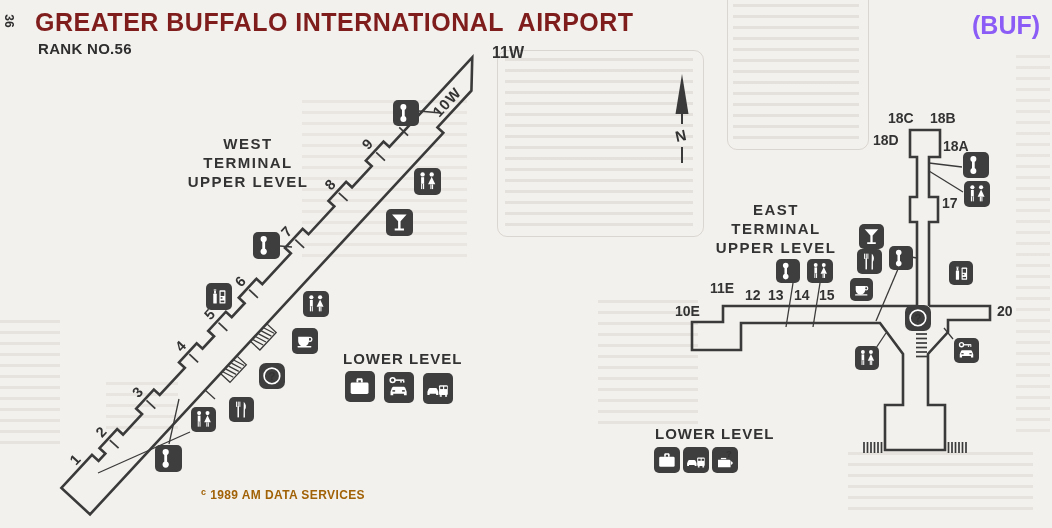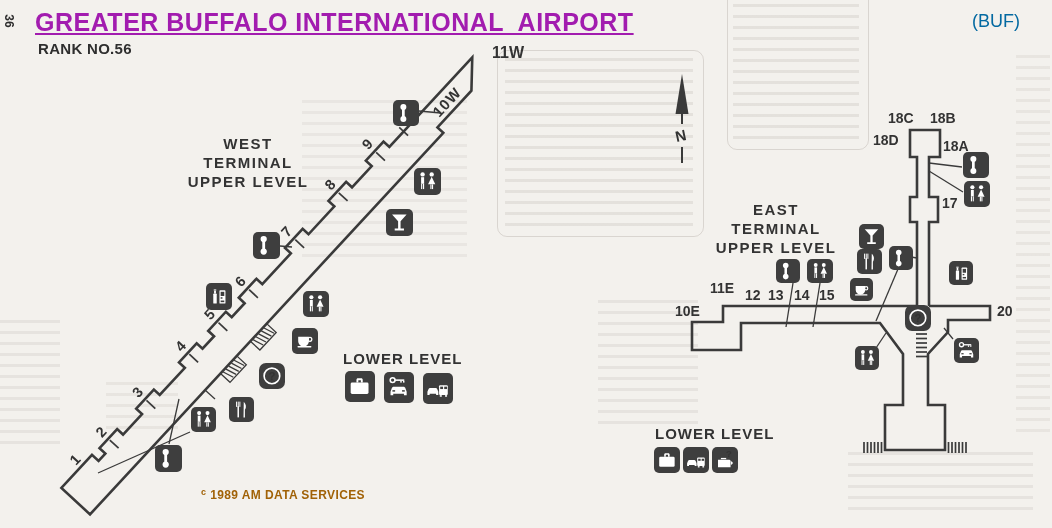--- a/index.html
+++ b/index.html
@@ -12,22 +12,22 @@
   .abs{position:absolute;}
   
   .bleed{
     position:absolute;opacity:.55;filter:blur(.6px);pointer-events:none;
     background:repeating-linear-gradient(180deg, rgba(152,142,136,.30) 0 3px, transparent 3px 11px);
   }
   .bleed-box{
     position:absolute;border:1px solid rgba(150,140,134,.28);border-radius:10px;pointer-events:none;
   }
   
-  .title{font-size:25px;font-weight:bold;letter-spacing:.5px;white-space:pre;color:#a21caf;text-decoration:underline;}
-  .code{font-size:18px;font-weight:normal;color:#0369a1;}
+  .title{font-size:25px;font-weight:bold;letter-spacing:.5px;white-space:pre;color:#7f1d1d;}
+  .code{font-size:25px;font-weight:bold;color:#8b5cf6;}
   .rank{font-size:15px;font-weight:600;letter-spacing:.3px;}
   .pagenum{font-size:12px;font-weight:bold;transform:rotate(90deg);transform-origin:center;}
   .heading{font-weight:bold;font-size:15px;letter-spacing:1.5px;line-height:19px;text-align:center;color:#333;}
   .lowerlabel{font-weight:bold;font-size:15px;letter-spacing:1px;color:#333;white-space:pre;}
   .gate{font-weight:bold;font-size:14px;color:#333;white-space:pre;}
   .credit{font-size:12px;font-weight:bold;letter-spacing:.4px;color:#a16207;}
   .credit .sup{font-size:9px;vertical-align:4px;font-weight:bold;}
   
   svg.map{position:absolute;left:0;top:0;}
   svg.map text{font-family:"Liberation Sans",sans-serif;font-weight:bold;fill:#333;}

